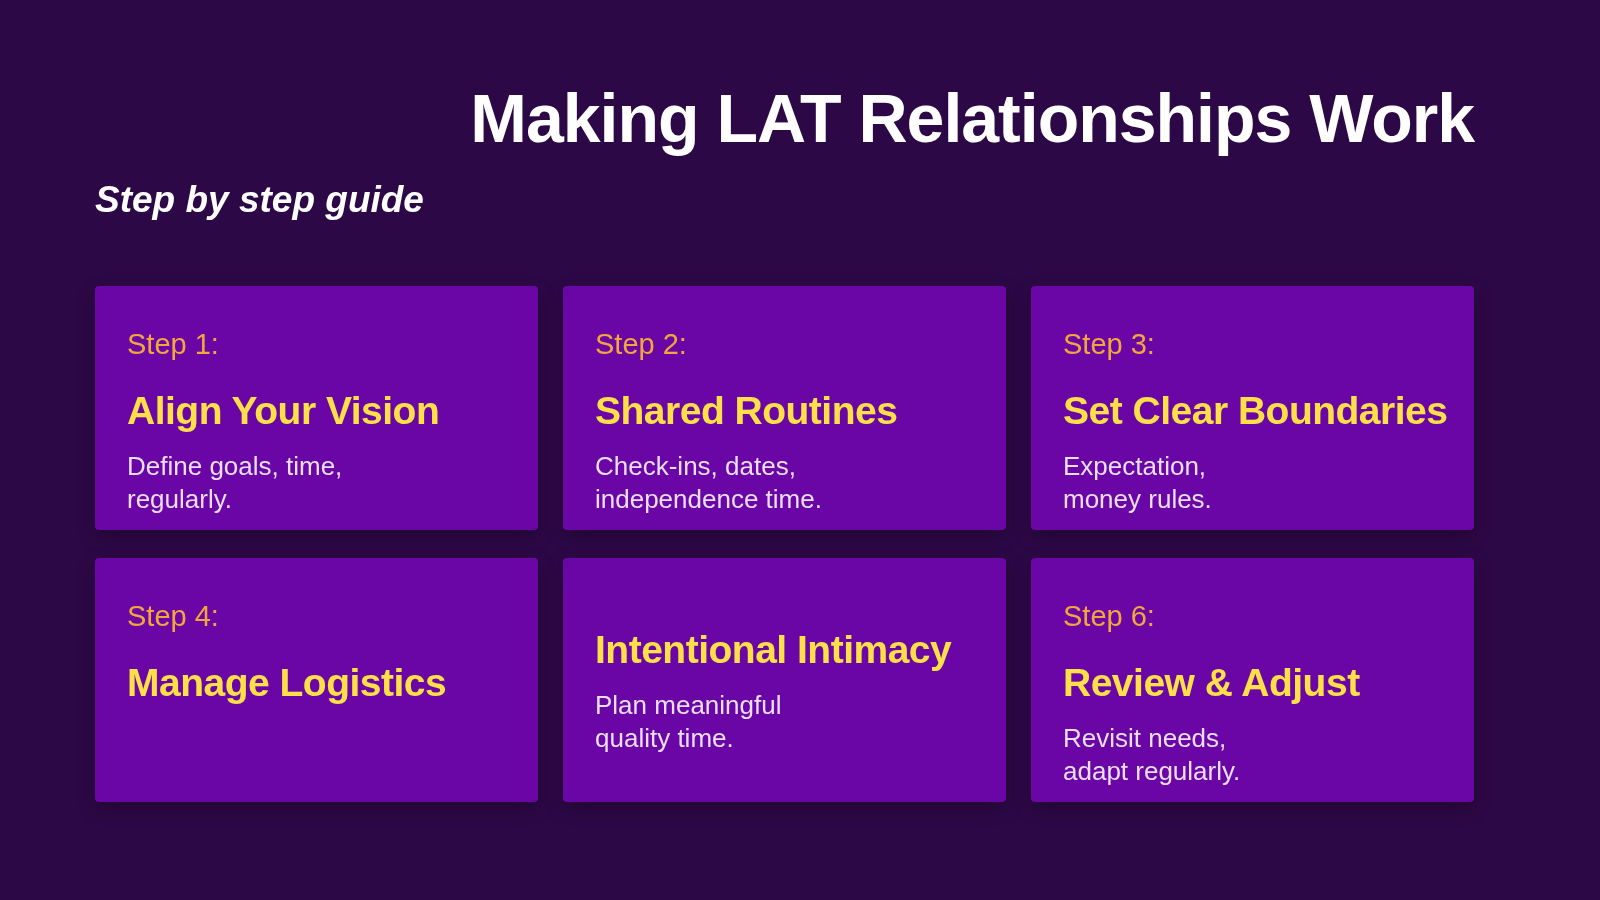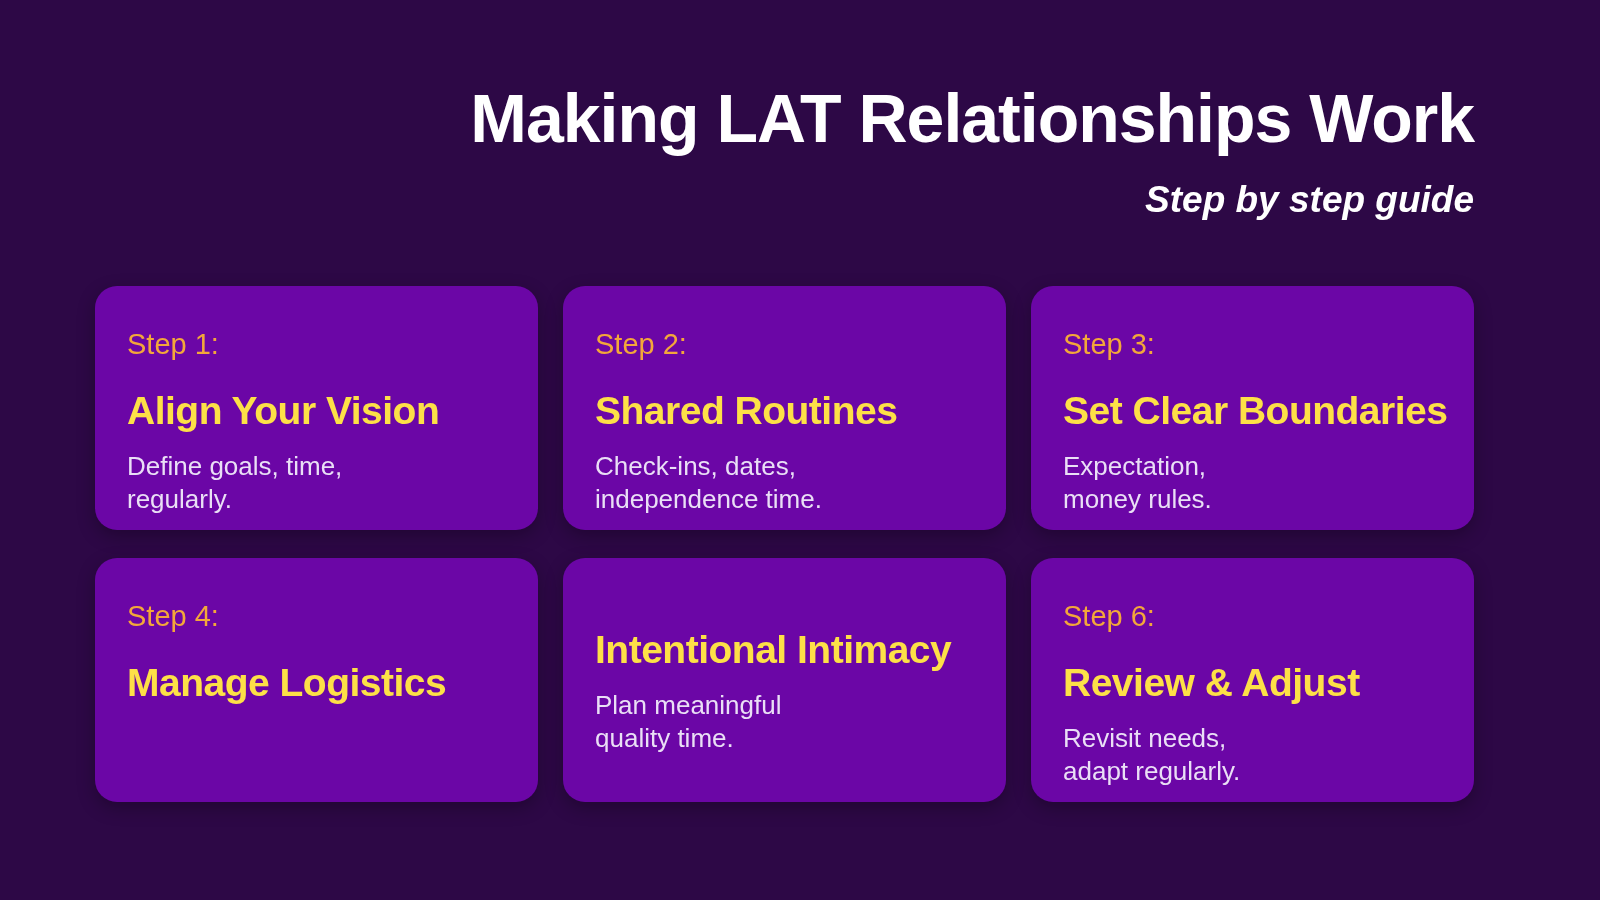--- a/index.html
+++ b/index.html
@@ -20,38 +20,38 @@
     margin-top: 78px;
     text-align: right;
     color: #FFFFFF;
     font-size: 68px;
     font-weight: 800;
     letter-spacing: -1px;
     line-height: 1.2;
   }
   .page-subtitle {
     margin-top: 18px;
-    text-align: right;
+    text-align: left;
     color: #FFFFFF;
     font-size: 37px;
     font-weight: 700;
     font-style: italic;
     line-height: 1.2;
   }
   .steps-grid {
     margin-top: 64px;
     display: grid;
     grid-template-columns: repeat(3, 443px);
     grid-auto-rows: 244px;
     column-gap: 25px;
     row-gap: 28px;
   }
   .step-card {
     background: #6B06A6;
-    border-radius: 22px;
+    border-radius: 4px;
     padding: 42px 32px 0 32px;
     box-shadow: 0 6px 18px rgba(0,0,0,0.28);
   }
   .step-label {
     color: #F3A73A;
     font-size: 29px;
     font-weight: 500;
     line-height: 1.15;
   }
   .step-title {

